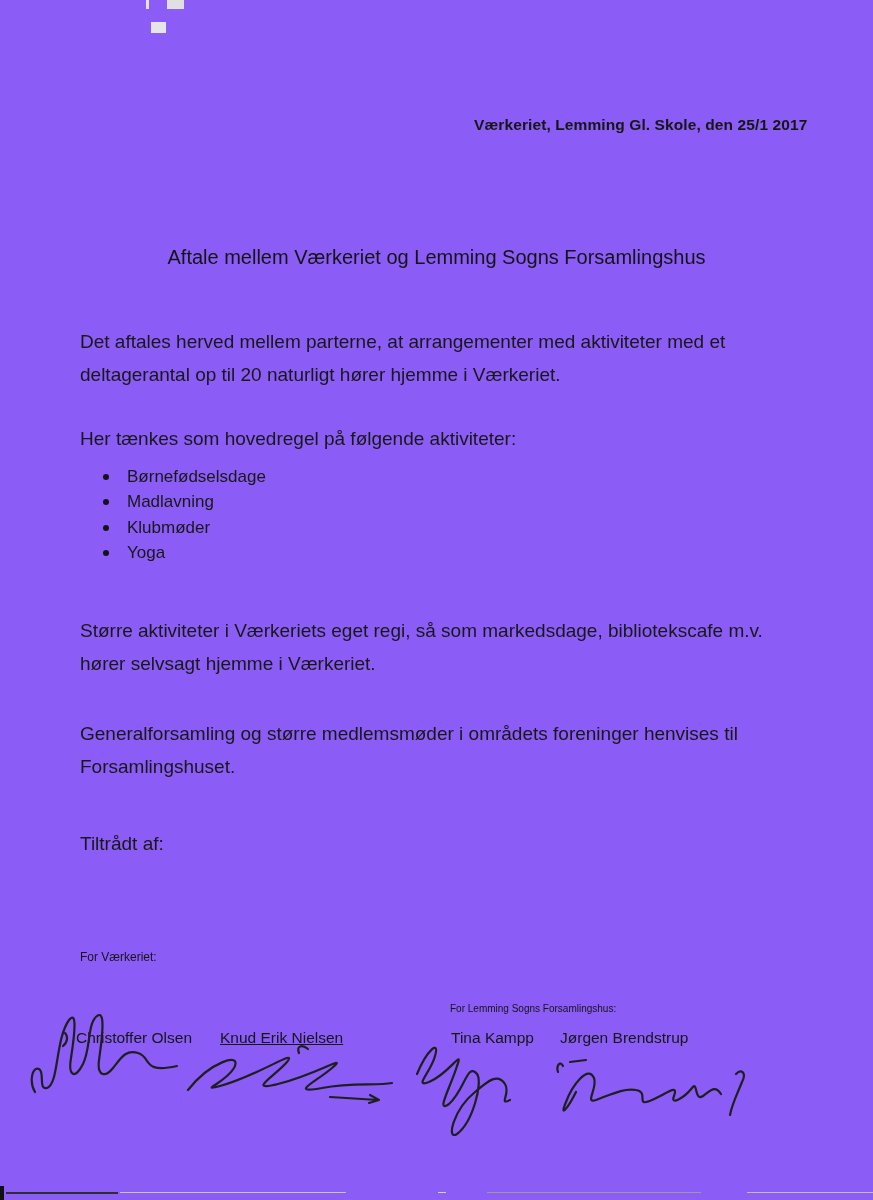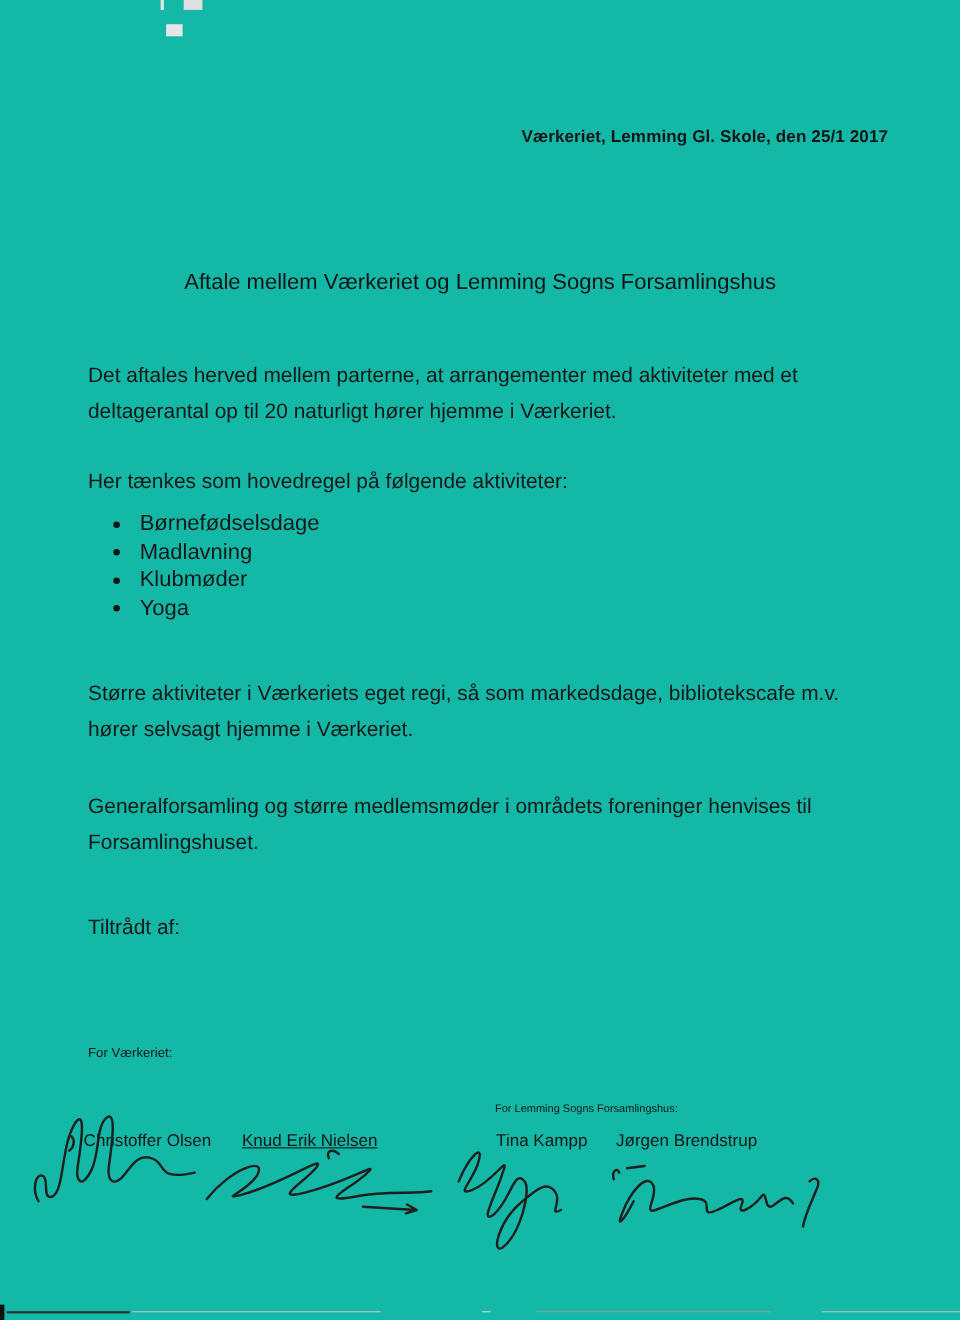--- a/index.html
+++ b/index.html
@@ -1,20 +1,20 @@
 <!DOCTYPE html>
 <html><head>
 <meta charset="utf-8">
 <style>
   html,body{margin:0;padding:0;background:#9a9a9a;}
   .page{
     position:relative;
     width:873px;height:1200px;
     margin:0 auto;
-    background:#14b8a6;
+    background:#8b5cf6;
     overflow:hidden;
     font-family:"Liberation Sans","DejaVu Sans",sans-serif;
     color:#1a1a1a;
   }
   .dateline{
     position:absolute;top:116px;left:474px;
     font-size:15.5px;font-weight:700;letter-spacing:.1px;
     color:#161616;
   }
   .doc-title{
@@ -29,21 +29,21 @@
   .p-intro{top:422px;}
   .p2{top:614px;}
   .p3{top:717px;}
   .p-agree{top:827px;}
   .bullets{
     position:absolute;top:464px;left:103px;width:400px;
     list-style:none;margin:0;padding:0;
   }
   .bullets li{
     display:flex;align-items:center;
-    height:25.5px;font-size:20px;color:#181818;
+    height:25.5px;font-size:17px;color:#181818;
   }
   .bullets .dot{
     width:6px;height:6px;border-radius:50%;
     background:#141414;margin-right:18px;flex:0 0 auto;
   }
   .sig-label-left{position:absolute;top:950px;left:80px;font-size:12px;color:#161616;}
   .sig-label-right{position:absolute;top:1003px;left:450px;font-size:10px;color:#161616;}
   .signer{position:absolute;top:1029px;font-size:15.5px;color:#161616;white-space:nowrap;}
   .signer.n1{left:76px;}
   .signer.n2{left:220px;text-decoration:underline;}

